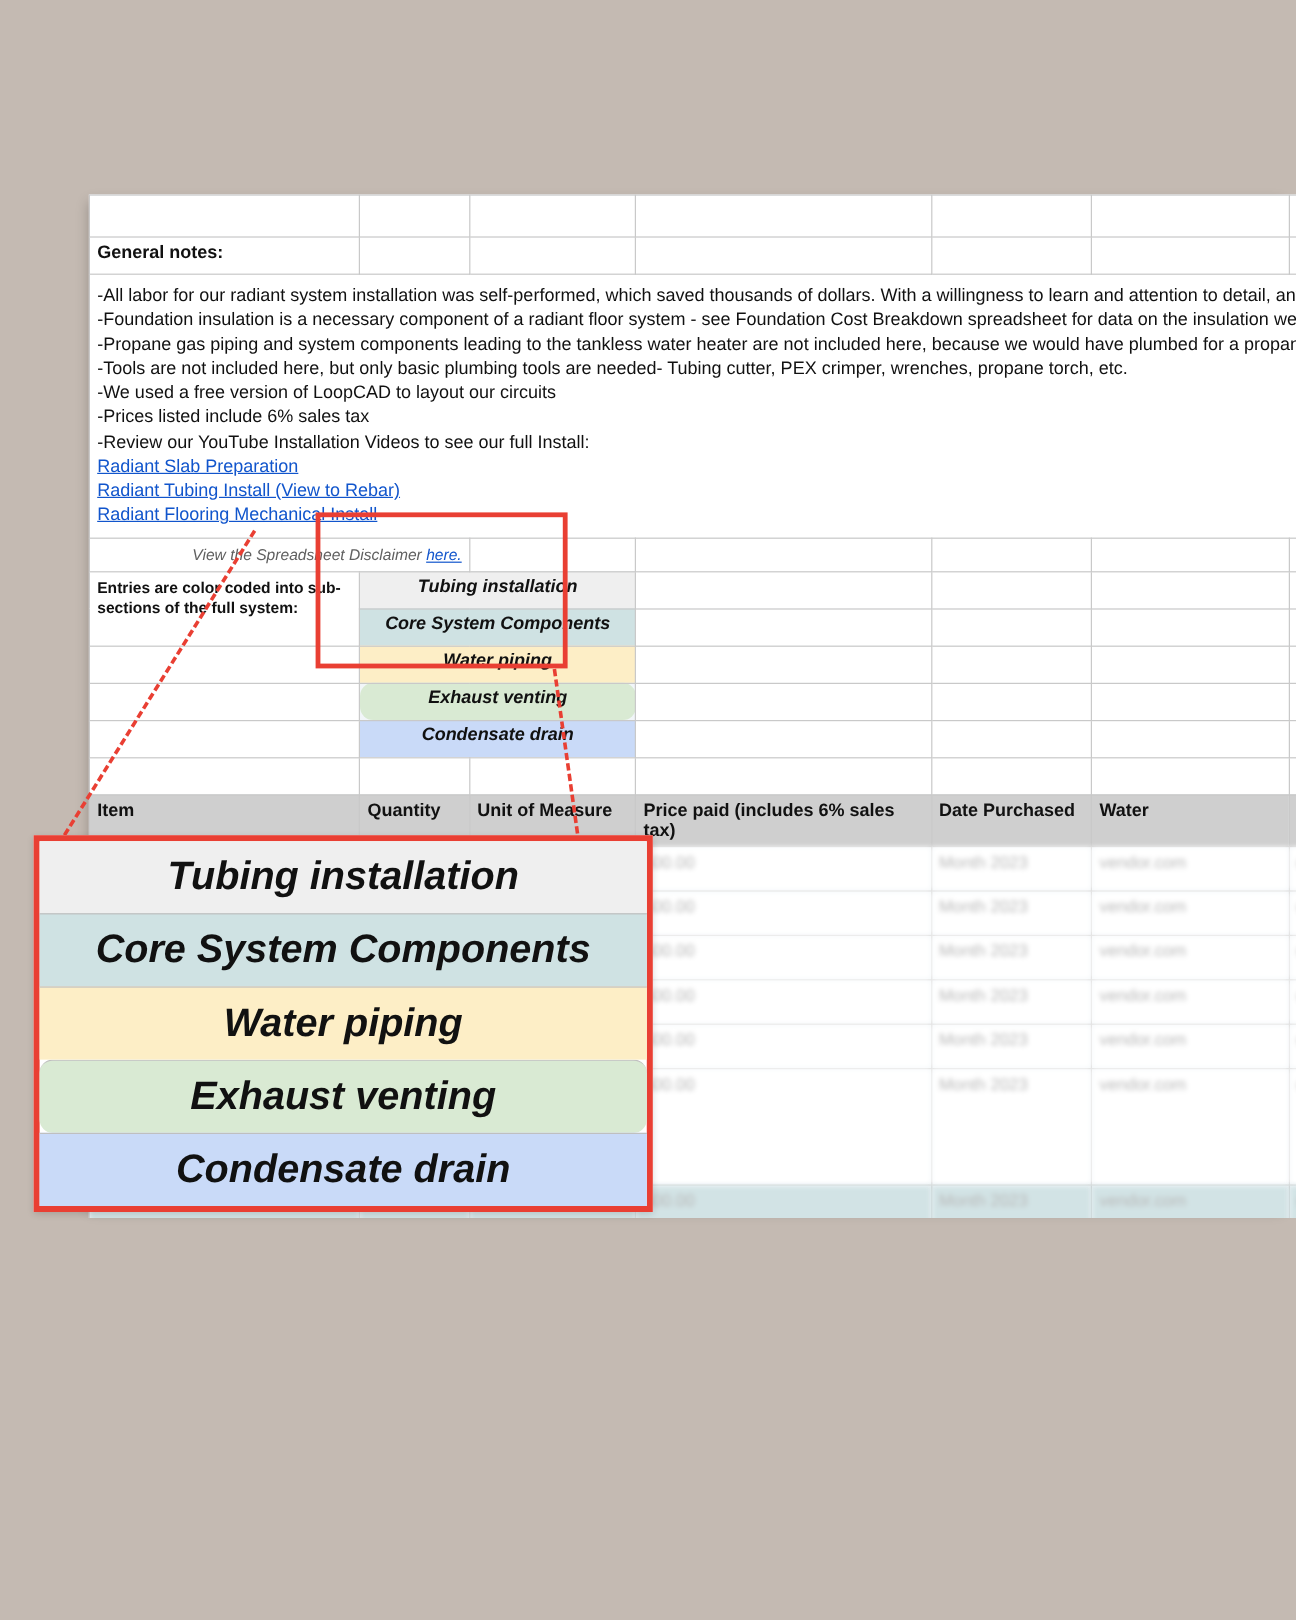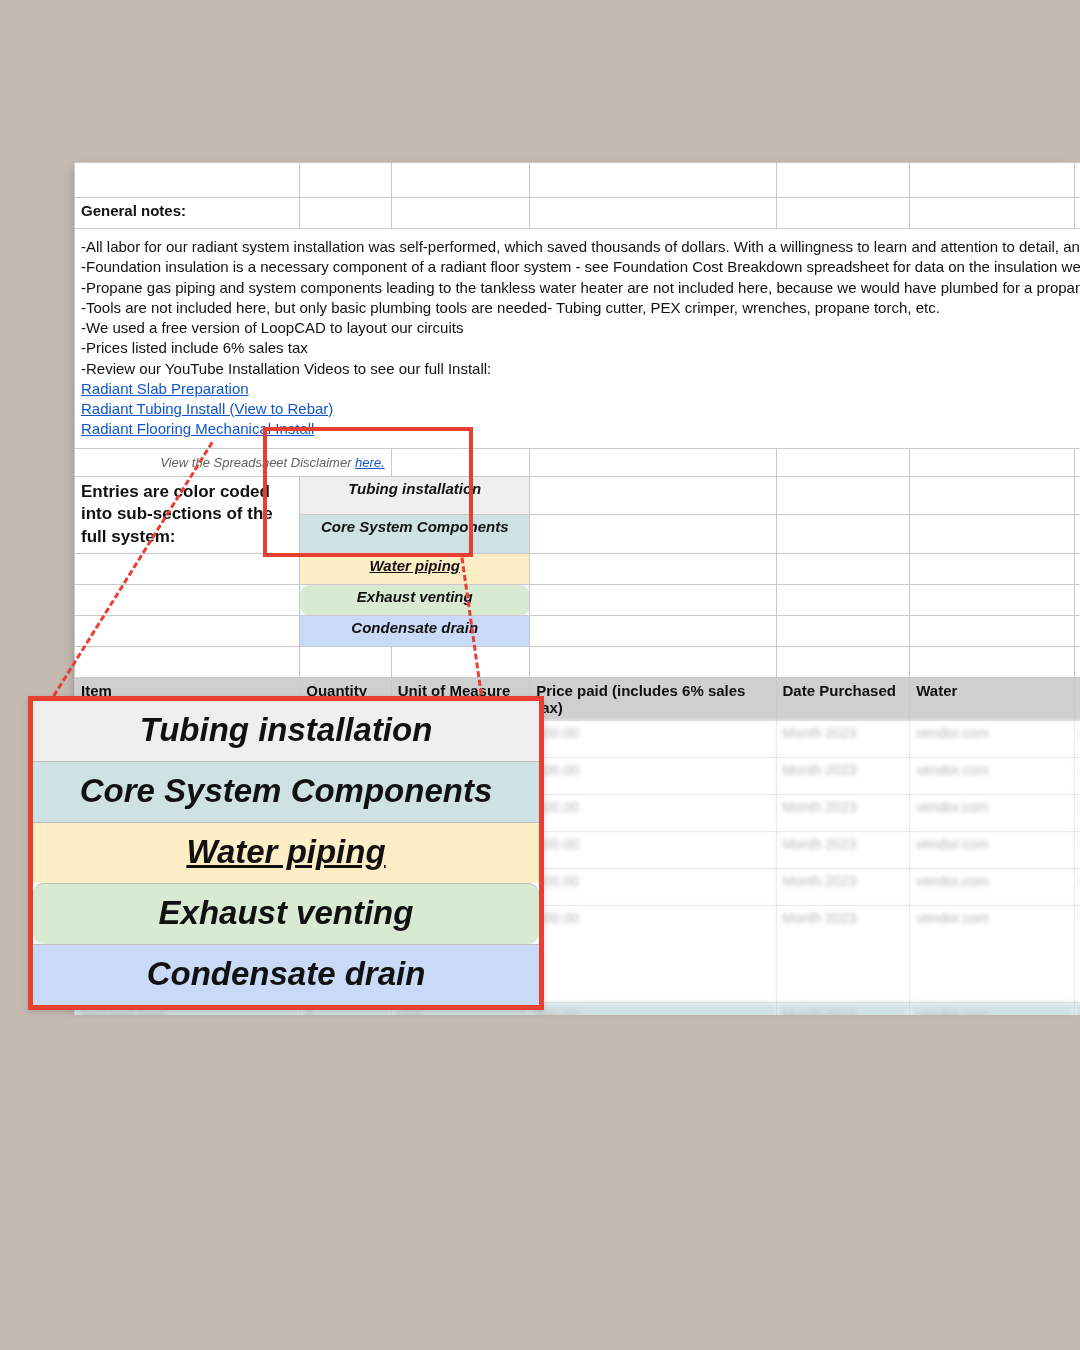--- a/index.html
+++ b/index.html
@@ -30,29 +30,29 @@
   .sheet td,.sheet th{
     border:1px solid #c9c9c9;padding:4px 6px;font-size:15px;color:#111;
     vertical-align:top;background:#fff;
   }
   .sheet .top-blank td{height:26px;}
   .sheet .gen td{font-weight:700;height:22px;}
   .sheet .notes td{padding:8px 6px 8px 6px;font-size:15px;line-height:1.35;}
   .sheet .notes a{color:#1155cc;text-decoration:underline;}
   .sheet .disclaimer td{font-style:italic;font-size:13px;color:#606060;padding:6px;text-align:right;}
   .sheet .disclaimer a{color:#1155cc;text-decoration:underline;font-style:italic;}
-  .sheet .legend-label{font-weight:700;font-size:17px;line-height:1.35;}
+  .sheet .legend-label{font-weight:700;font-size:13px;line-height:1.35;}
   .sheet .legend-cell{
     font-style:italic;font-weight:600;font-size:15px;text-align:center;
     padding:3px 0;
   }
   .sheet .legend-row td{height:22px;}
   .lg-grey   {background:#efefef!important;}
   .lg-blue1  {background:#cfe2e3!important;}
-  .lg-yellow {background:#fdeec6!important;text-decoration:underline;}
+  .lg-yellow {background:#fdeec6!important;}
   .lg-green  {background:#d9ead3!important;border-radius:11px;}
   .lg-blue2  {background:#c9daf8!important;}
   .sheet .hdr td{background:#cfcfcf;font-weight:700;font-size:15px;height:22px;}
   .sheet .data td{color:#b8b8b8;filter:blur(2.2px);height:28px;font-size:14px;}
   .sheet .data.bluebg td{background:#d2e3e5;}
 
   
   .legend-box-small{
     position:absolute;border:4px solid #e93f33;pointer-events:none;
   }

